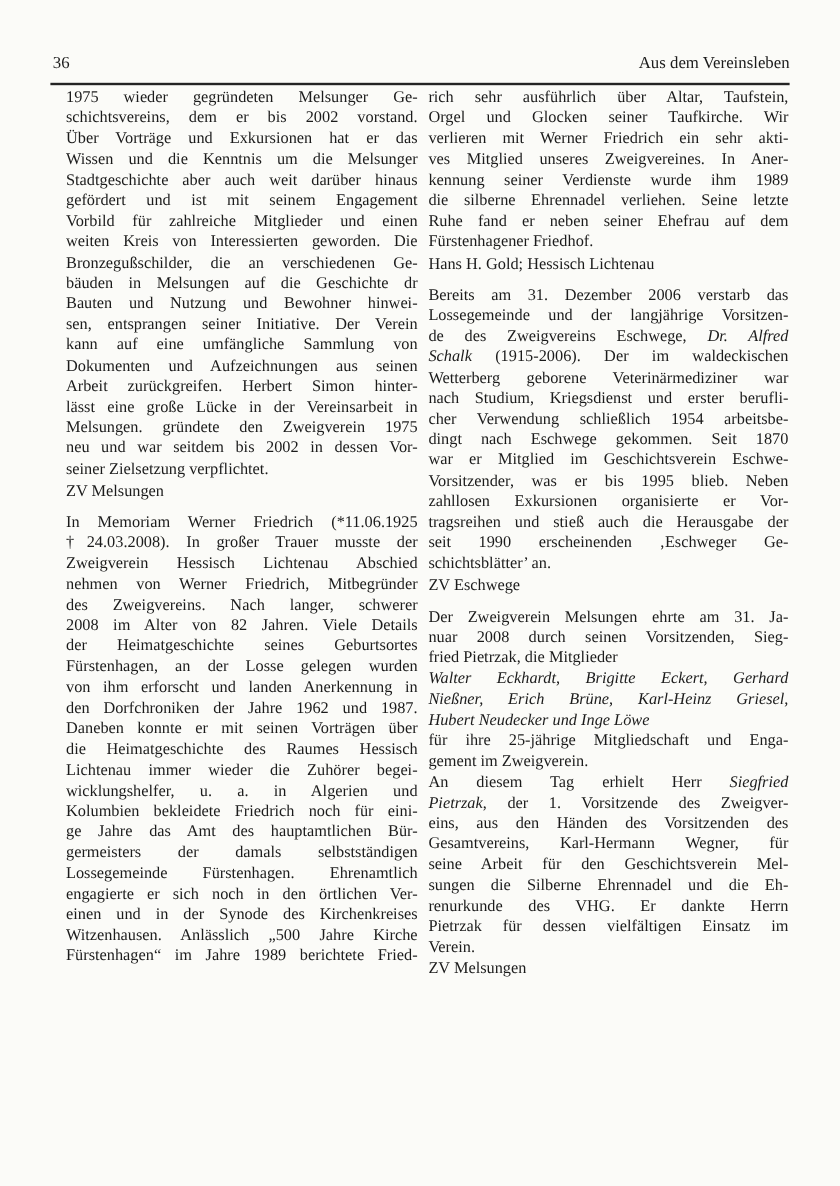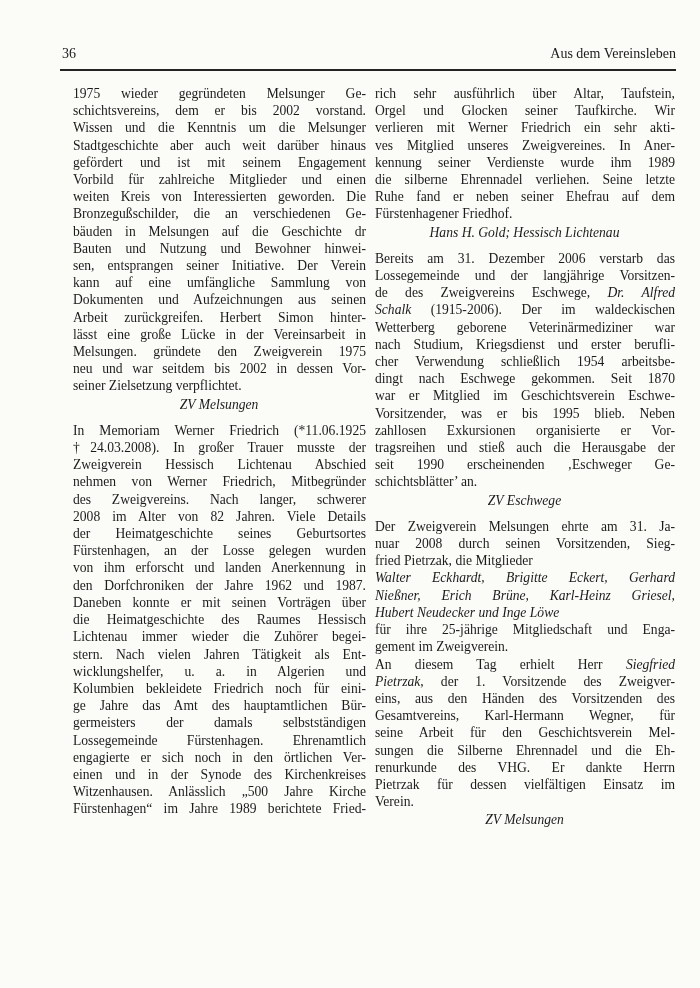--- a/index.html
+++ b/index.html
@@ -4,70 +4,70 @@
 <style>
   * { margin:0; padding:0; box-sizing:border-box; }
   html,body { width:700px; height:988px; }
   body {
     background:#fbfbf8;
     font-family:"Liberation Serif", serif;
     color:#1b1b1b;
     overflow:hidden;
     position:relative;
   }
-  .page { position:absolute; inset:0;margin-left:18px; }
+  .page { position:absolute; inset:0; }
   .page-header {
     position:absolute;
     left:42px; top:46px; width:616px;
     padding-bottom:7px;
     border-bottom:2px solid #242424;
     font-size:14px;
     line-height:16px;
   }
   .page-number { position:absolute; left:2px; top:0; }
   .page-title  { display:block; text-align:right; }
   .columns {
     position:absolute;
-    left:55px; top:85px;
+    left:55px; top:72px;
     display:flex;
     gap:9px;
     align-items:flex-start;
   }
   .col { font-size:13.6px; line-height:17.2px; }
   .col-left  { width:293px; }
   .col-right { width:300px; }
   .para { }
   .ln {
     text-align:justify;
     text-align-last:justify;
     text-justify:inter-word;
     white-space:normal;
   }
   .ln.end { text-align-last:left; }
   .sig {
-    font-style:italic;
-    text-align:center;
+    text-align:left;
     margin:1px 1px 9px 0;
   }
 </style>
 </head>
 <body>
 
 <div class="page">
 
   <div class="page-header">
     <span class="page-number">36</span>
     <span class="page-title">Aus dem Vereinsleben</span>
   </div>
 
   <div class="columns">
     <div class="col col-left">
         <div class="para">
           <div class="ln"><span>1975 wieder gegründeten Melsunger Ge-</span></div>
           <div class="ln"><span>schichtsvereins, dem er bis 2002 vorstand.</span></div>
+          <div class="ln"><span>Über Vorträge und Exkursionen hat er das</span></div>
           <div class="ln"><span>Wissen und die Kenntnis um die Melsunger</span></div>
           <div class="ln"><span>Stadtgeschichte aber auch weit darüber hinaus</span></div>
           <div class="ln"><span>gefördert und ist mit seinem Engagement</span></div>
           <div class="ln"><span>Vorbild für zahlreiche Mitglieder und einen</span></div>
           <div class="ln"><span>weiten Kreis von Interessierten geworden. Die</span></div>
           <div class="ln"><span>Bronzegußschilder, die an verschiedenen Ge-</span></div>
           <div class="ln"><span>bäuden in Melsungen auf die Geschichte dr</span></div>
           <div class="ln"><span>Bauten und Nutzung und Bewohner hinwei-</span></div>
           <div class="ln"><span>sen, entsprangen seiner Initiative. Der Verein</span></div>
           <div class="ln"><span>kann auf eine umfängliche Sammlung von</span></div>
@@ -86,21 +86,20 @@
           <div class="ln"><span>nehmen von Werner Friedrich, Mitbegründer</span></div>
           <div class="ln"><span>des Zweigvereins. Nach langer, schwerer</span></div>
           <div class="ln"><span>2008 im Alter von 82 Jahren. Viele Details</span></div>
           <div class="ln"><span>der Heimatgeschichte seines Geburtsortes</span></div>
           <div class="ln"><span>Fürstenhagen, an der Losse gelegen wurden</span></div>
           <div class="ln"><span>von ihm erforscht und landen Anerkennung in</span></div>
           <div class="ln"><span>den Dorfchroniken der Jahre 1962 und 1987.</span></div>
           <div class="ln"><span>Daneben konnte er mit seinen Vorträgen über</span></div>
           <div class="ln"><span>die Heimatgeschichte des Raumes Hessisch</span></div>
           <div class="ln"><span>Lichtenau immer wieder die Zuhörer begei-</span></div>
-          <div class="ln"><span>stern. Nach vielen Jahren Tätigkeit als Ent-</span></div>
           <div class="ln"><span>wicklungshelfer, u. a. in Algerien und</span></div>
           <div class="ln"><span>Kolumbien bekleidete Friedrich noch für eini-</span></div>
           <div class="ln"><span>ge Jahre das Amt des hauptamtlichen Bür-</span></div>
           <div class="ln"><span>germeisters der damals selbstständigen</span></div>
           <div class="ln"><span>Lossegemeinde Fürstenhagen. Ehrenamtlich</span></div>
           <div class="ln"><span>engagierte er sich noch in den örtlichen Ver-</span></div>
           <div class="ln"><span>einen und in der Synode des Kirchenkreises</span></div>
           <div class="ln"><span>Witzenhausen. Anlässlich „500 Jahre Kirche</span></div>
           <div class="ln"><span>Fürstenhagen“ im Jahre 1989 berichtete Fried-</span></div>
         </div>

